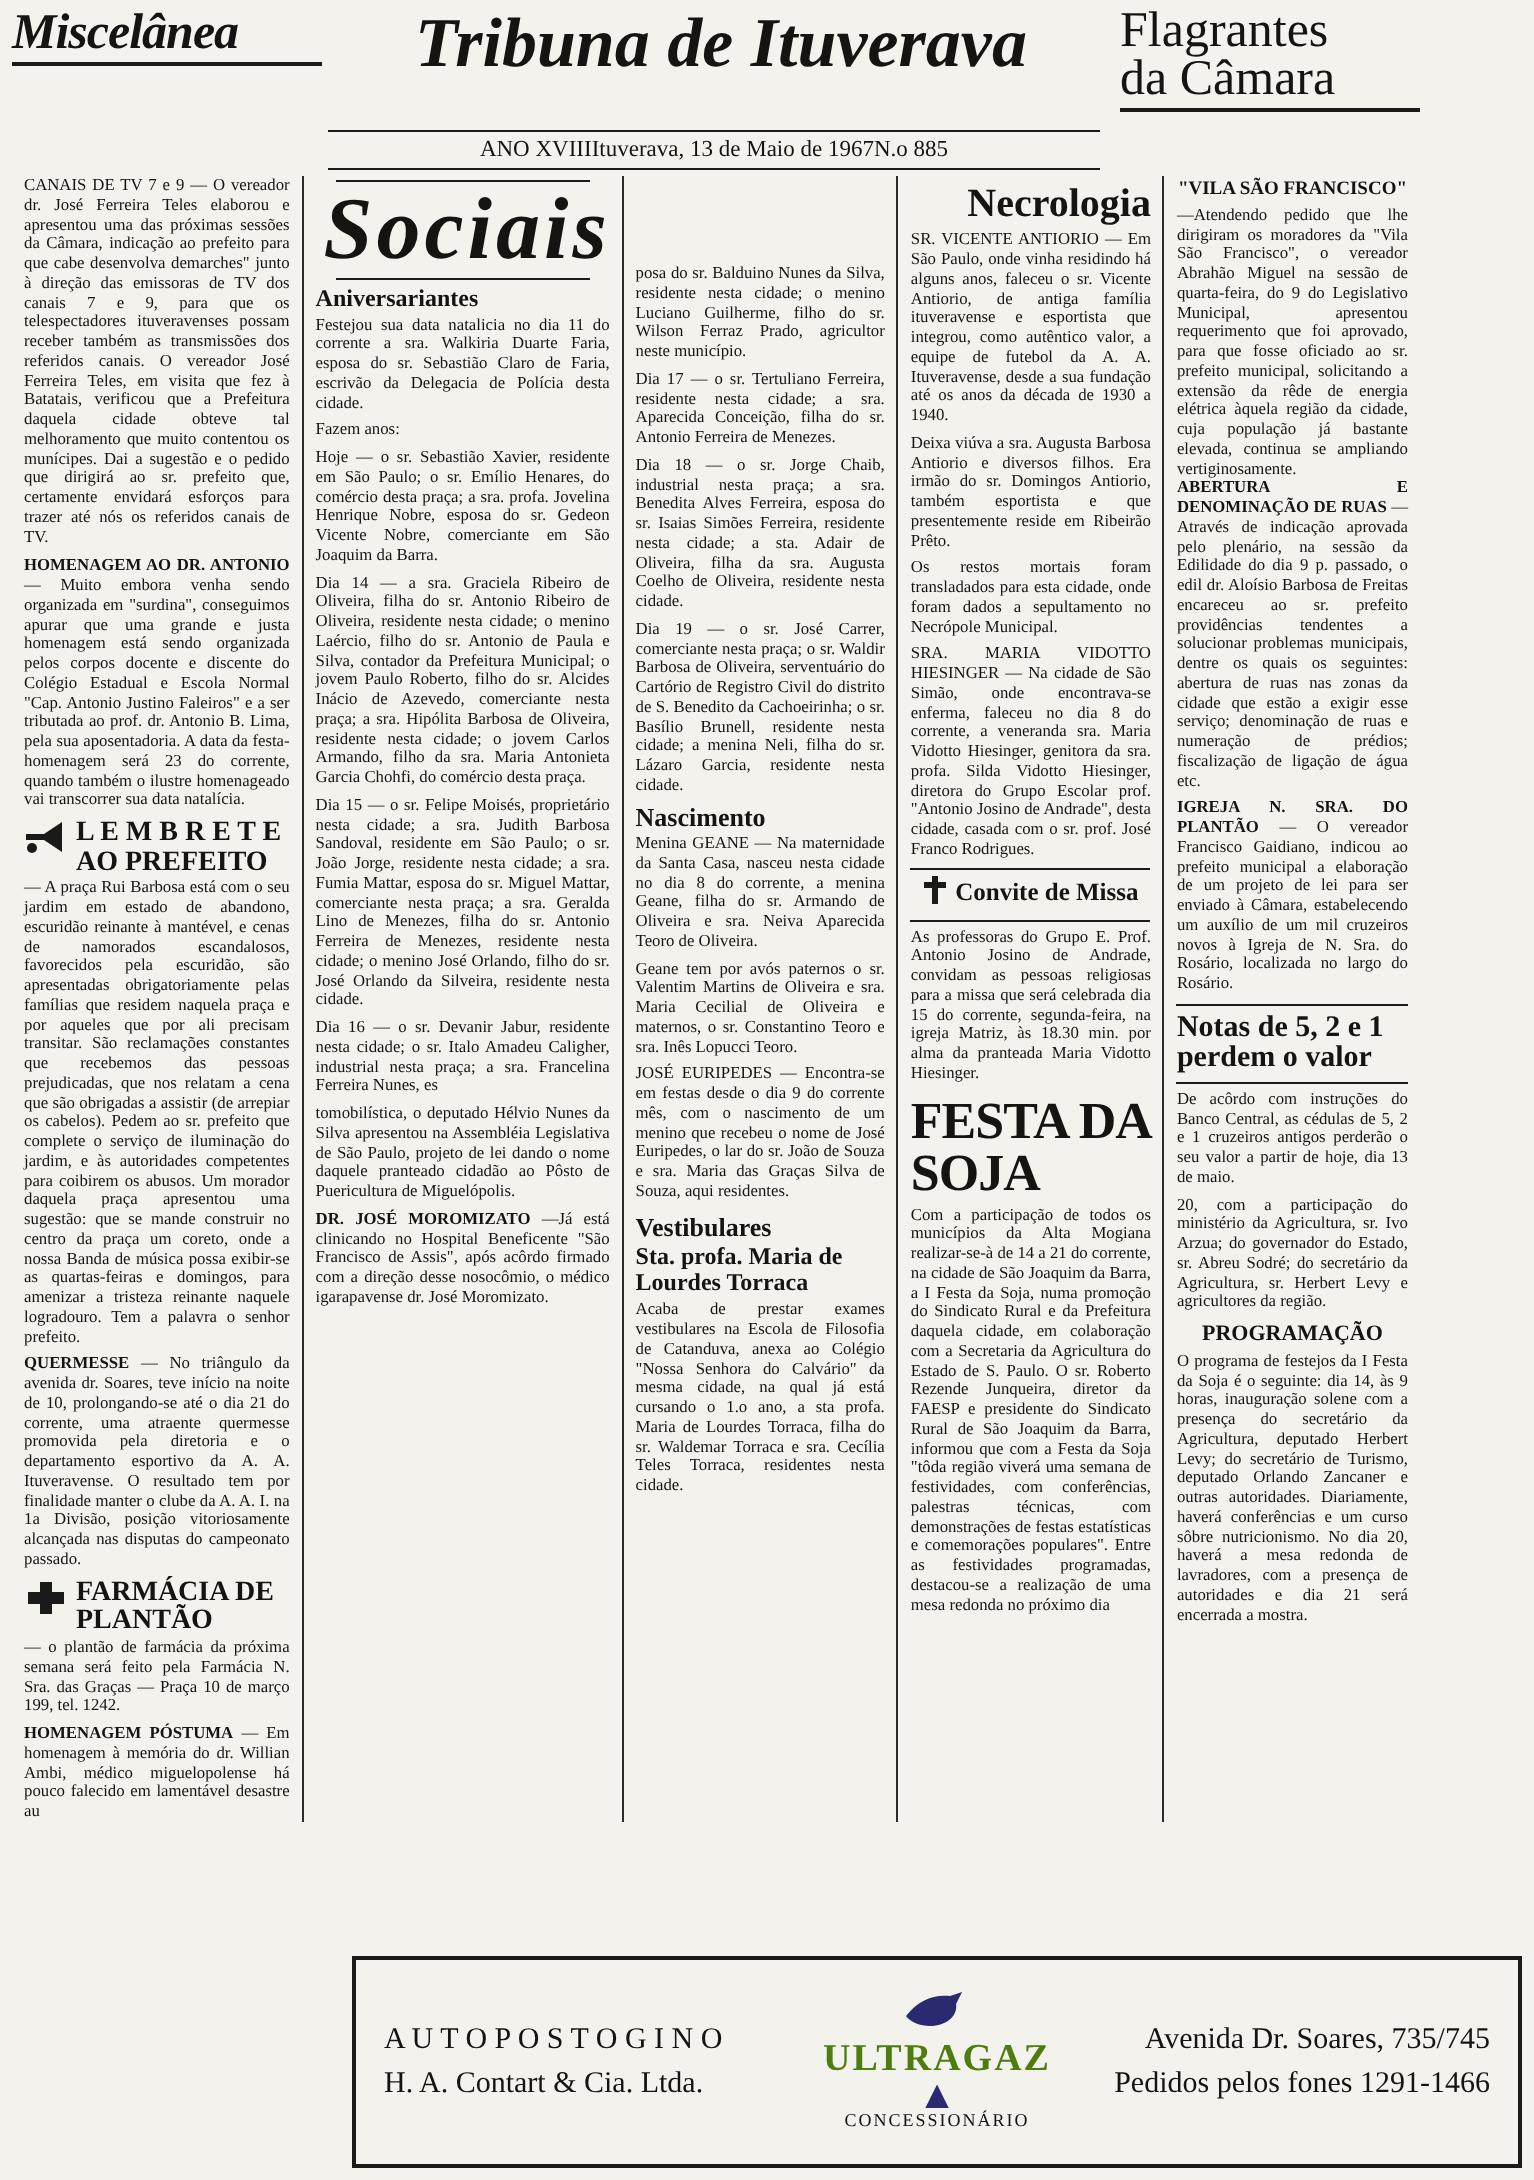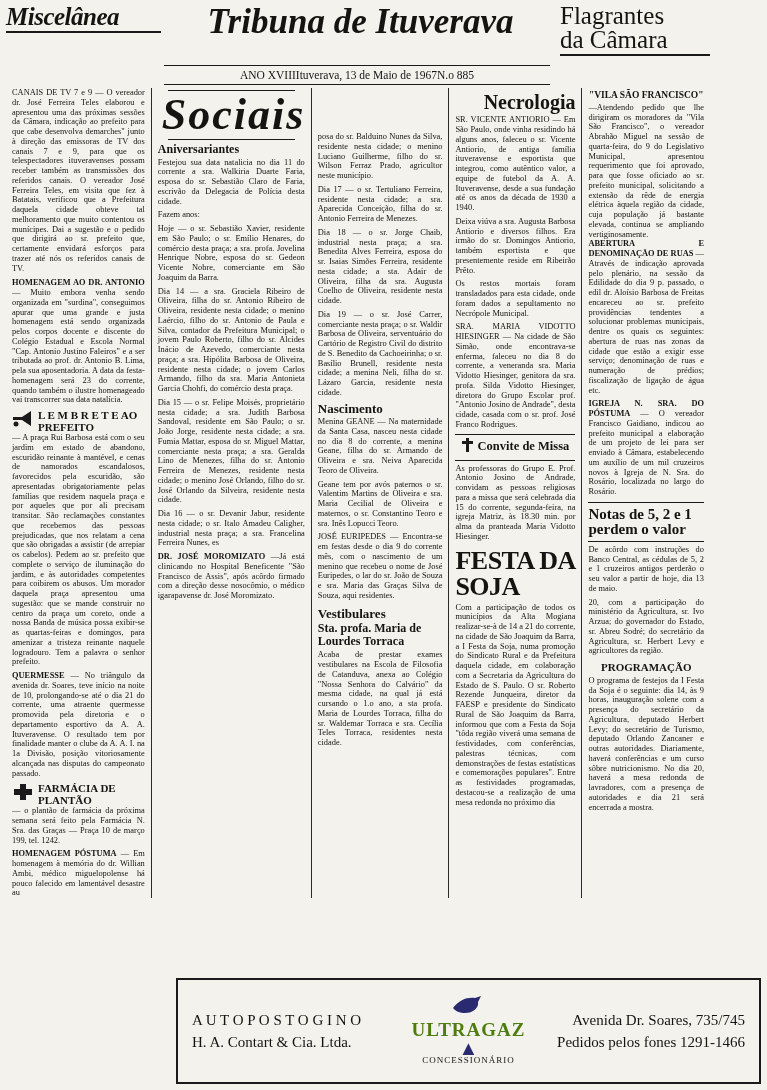--- a/index.html
+++ b/index.html
@@ -71,21 +71,21 @@
     font-family:"Liberation Serif", serif;
     font-style:italic; font-weight:bold; font-size:44px; letter-spacing:2px;
     line-height:1; display:inline-block; padding:0 4px;
   }
   .decor-rule { border-top:1px solid #1a1a1a; margin:2px 10px; }
 
   .bullet-head {
     display:flex; gap:4px; align-items:flex-start; margin-top:5px;
   }
   .bullet-head .ic { flex:0 0 auto; width:22px; height:18px; }
-  .bullet-head .tx { font-size:11px; font-weight:bold; line-height:1.05; }
+  .bullet-head .tx { font-size:14px; font-weight:bold; line-height:1.05; }
 
   .inline-head { font-weight:bold; }
 
   .boxrule { border-top:1.5px solid #1a1a1a; margin:4px 0 3px; }
 
   
   .ad {
     position:absolute; left:176px; bottom:6px; width:585px; height:106px;
     border:2px solid #1a1a1a; background:#f4f2ec;
     display:flex; align-items:center;
@@ -178,20 +178,21 @@
       <div class="hd-sm" style="text-align:left;font-size:12px;">Aniversariantes</div>
       <div class="body-txt">
         <p>Festejou sua data natalicia no dia 11 do corrente a sra. Walkiria Duarte Faria, esposa do sr. Sebastião Claro de Faria, escrivão da Delegacia de Polícia desta cidade.</p>
         <p>Fazem anos:</p>
         <p>Hoje — o sr. Sebastião Xavier, residente em São Paulo; o sr. Emílio Henares, do comércio desta praça; a sra. profa. Jovelina Henrique Nobre, esposa do sr. Gedeon Vicente Nobre, comerciante em São Joaquim da Barra.</p>
         <p>Dia 14 — a sra. Graciela Ribeiro de Oliveira, filha do sr. Antonio Ribeiro de Oliveira, residente nesta cidade; o menino Laércio, filho do sr. Antonio de Paula e Silva, contador da Prefeitura Municipal; o jovem Paulo Roberto, filho do sr. Alcides Inácio de Azevedo, comerciante nesta praça; a sra. Hipólita Barbosa de Oliveira, residente nesta cidade; o jovem Carlos Armando, filho da sra. Maria Antonieta Garcia Chohfi, do comércio desta praça.</p>
         <p>Dia 15 — o sr. Felipe Moisés, proprietário nesta cidade; a sra. Judith Barbosa Sandoval, residente em São Paulo; o sr. João Jorge, residente nesta cidade; a sra. Fumia Mattar, esposa do sr. Miguel Mattar, comerciante nesta praça; a sra. Geralda Lino de Menezes, filha do sr. Antonio Ferreira de Menezes, residente nesta cidade; o menino José Orlando, filho do sr. José Orlando da Silveira, residente nesta cidade.</p>
         <p>Dia 16 — o sr. Devanir Jabur, residente nesta cidade; o sr. Italo Amadeu Caligher, industrial nesta praça; a sra. Francelina Ferreira Nunes, es</p>
       </div>
 
+      <div class="body-txt">tomobilística, o deputado Hélvio Nunes da Silva apresentou na Assembléia Legislativa de São Paulo, projeto de lei dando o nome daquele pranteado cidadão ao Pôsto de Puericultura de Miguelópolis.</div>
 
       <div class="body-txt" style="margin-top:4px;">
         <span class="inline-head">DR. JOSÉ MOROMIZATO</span>
         <span>—Já está clinicando no Hospital Beneficente "São Francisco de Assis", após acôrdo firmado com a direção desse nosocômio, o médico igarapavense dr. José Moromizato.</span>
       </div>
     </div>
 
     <div class="col c3">
       <div class="body-txt" style="margin-top:44px;">
         <p>posa do sr. Balduino Nunes da Silva, residente nesta cidade; o menino Luciano Guilherme, filho do sr. Wilson Ferraz Prado, agricultor neste município.</p>
@@ -243,21 +244,21 @@
         <div class="hd-sm" style="text-align:center;font-size:9.5px;">"VILA SÃO FRANCISCO"</div>
         <span>—Atendendo pedido que lhe dirigiram os moradores da "Vila São Francisco", o vereador Abrahão Miguel na sessão de quarta-feira, do 9 do Legislativo Municipal, apresentou requerimento que foi aprovado, para que fosse oficiado ao sr. prefeito municipal, solicitando a extensão da rêde de energia elétrica àquela região da cidade, cuja população já bastante elevada, continua se ampliando vertiginosamente.</span>
       </div>
 
       <div class="body-txt" style="margin-top:0;">
         <span class="inline-head">ABERTURA E DENOMINAÇÃO DE RUAS</span>
         <span>— Através de indicação aprovada pelo plenário, na sessão da Edilidade do dia 9 p. passado, o edil dr. Aloísio Barbosa de Freitas encareceu ao sr. prefeito providências tendentes a solucionar problemas municipais, dentre os quais os seguintes: abertura de ruas nas zonas da cidade que estão a exigir esse serviço; denominação de ruas e numeração de prédios; fiscalização de ligação de água etc.</span>
       </div>
 
       <div class="body-txt" style="margin-top:4px;">
-        <span class="inline-head">IGREJA N. SRA. DO PÓSTUMA</span>
+        <span class="inline-head">IGREJA N. SRA. DO PLANTÃO</span>
         <span>— O vereador Francisco Gaidiano, indicou ao prefeito municipal a elaboração de um projeto de lei para ser enviado à Câmara, estabelecendo um auxílio de um mil cruzeiros novos à Igreja de N. Sra. do Rosário, localizada no largo do Rosário.</span>
       </div>
 
       <div class="boxrule" style="margin-top:5px;"></div>
       <div class="hd-md" style="text-align:left;font-size:15px;line-height:1.0;">Notas de 5, 2 e 1 perdem o valor</div>
       <div class="boxrule"></div>
       <div class="body-txt">De acôrdo com instruções do Banco Central, as cédulas de 5, 2 e 1 cruzeiros antigos perderão o seu valor a partir de hoje, dia 13 de maio.</div>
 
       <div class="body-txt" style="margin-top:4px;">20, com a participação do ministério da Agricultura, sr. Ivo Arzua; do governador do Estado, sr. Abreu Sodré; do secretário da Agricultura, sr. Herbert Levy e agricultores da região.</div>
 

